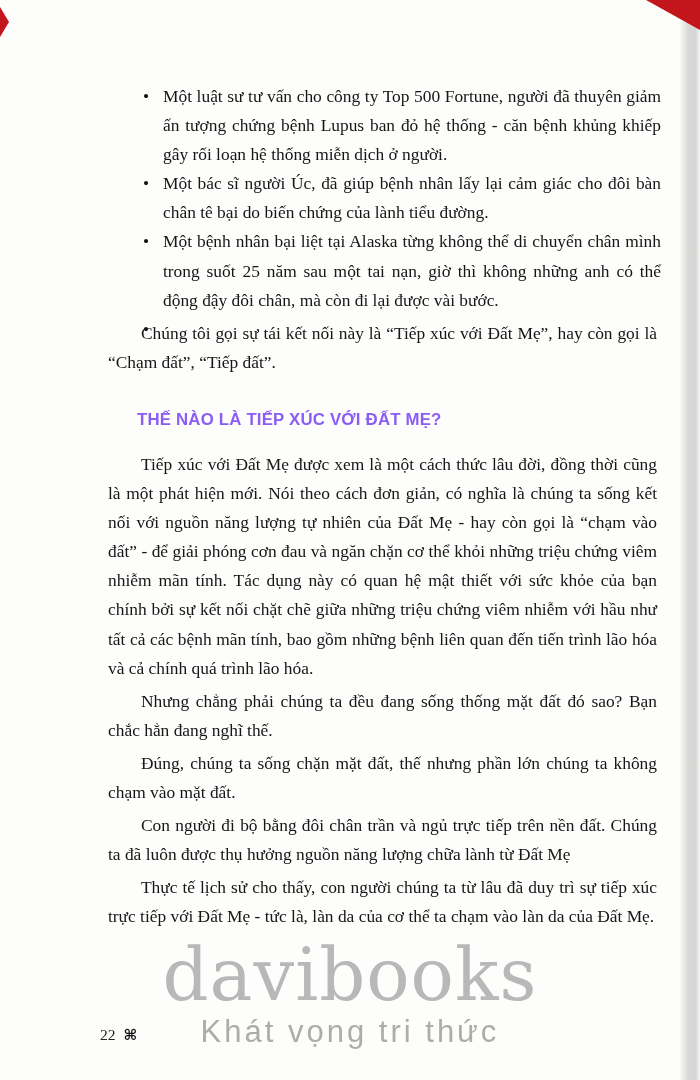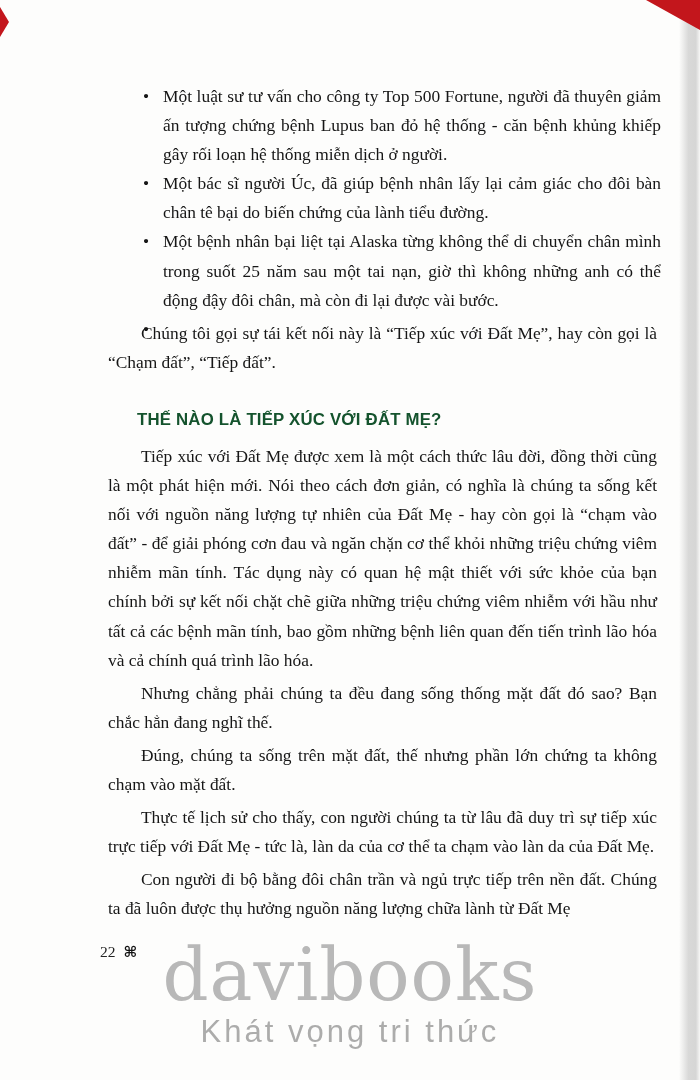--- a/index.html
+++ b/index.html
@@ -75,34 +75,34 @@
     position: absolute;
     left: 2px;
     top: 0;
   }
   .para {
     margin: 4px;
     text-indent: 33px;
     text-align: justify;
   }
   .section-heading {
-    margin: 28px 0 8px 33px;
+    margin: 28px 0 16px 33px;
     font-family: "Liberation Sans", sans-serif;
     font-weight: bold;
     font-size: 16.8px;
     line-height: 29px;
     letter-spacing: 0.2px;
-    color: #14532d;
+    color: #8b5cf6;
   }
 
   
   .footer {
     position: absolute;
     left: 100px;
-    top: 943px;
+    top: 1026px;
     z-index: 3;
     font-size: 15.5px;
     color: #222;
     display: flex;
     align-items: center;
     gap: 8px;
   }
   .footer .ornament {
     font-family: "DejaVu Sans", sans-serif;
     font-weight: bold;
@@ -166,23 +166,23 @@
         <span class="bullet-marker">•</span>
       </li>
     </ul>
 
     <p class="para">Chúng tôi gọi sự tái kết nối này là “Tiếp xúc với Đất Mẹ”, hay còn gọi là “Chạm đất”, “Tiếp đất”.</p>
 
     <div class="section-heading">THẾ NÀO LÀ TIẾP XÚC VỚI ĐẤT MẸ?</div>
 
     <p class="para">Tiếp xúc với Đất Mẹ được xem là một cách thức lâu đời, đồng thời cũng là một phát hiện mới. Nói theo cách đơn giản, có nghĩa là chúng ta sống kết nối với nguồn năng lượng tự nhiên của Đất Mẹ - hay còn gọi là “chạm vào đất” - để giải phóng cơn đau và ngăn chặn cơ thể khỏi những triệu chứng viêm nhiễm mãn tính. Tác dụng này có quan hệ mật thiết với sức khỏe của bạn chính bởi sự kết nối chặt chẽ giữa những triệu chứng viêm nhiễm với hầu như tất cả các bệnh mãn tính, bao gồm những bệnh liên quan đến tiến trình lão hóa và cả chính quá trình lão hóa.</p>
     <p class="para">Nhưng chẳng phải chúng ta đều đang sống thống mặt đất đó sao? Bạn chắc hẳn đang nghĩ thế.</p>
-    <p class="para">Đúng, chúng ta sống trên mặt đất, thế nhưng phần lớn chứng ta không chạm vào mặt đất.</p>
+    <p class="para">Đúng, chúng ta sống chặn mặt đất, thế nhưng phần lớn chúng ta không chạm vào mặt đất.</p>
+    <p class="para">Con người đi bộ bằng đôi chân trần và ngủ trực tiếp trên nền đất. Chúng ta đã luôn được thụ hưởng nguồn năng lượng chữa lành từ Đất Mẹ</p>
     <p class="para">Thực tế lịch sử cho thấy, con người chúng ta từ lâu đã duy trì sự tiếp xúc trực tiếp với Đất Mẹ - tức là, làn da của cơ thể ta chạm vào làn da của Đất Mẹ.</p>
-    <p class="para">Con người đi bộ bằng đôi chân trần và ngủ trực tiếp trên nền đất. Chúng ta đã luôn được thụ hưởng nguồn năng lượng chữa lành từ Đất Mẹ</p>
   </div>
 
   <div class="watermark">
     <div class="wm-brand">davibooks</div>
     <div class="wm-tagline">Khát vọng tri thức</div>
   </div>
 
   <div class="footer">
     <span>22</span>
     <span class="ornament">⌘</span>

